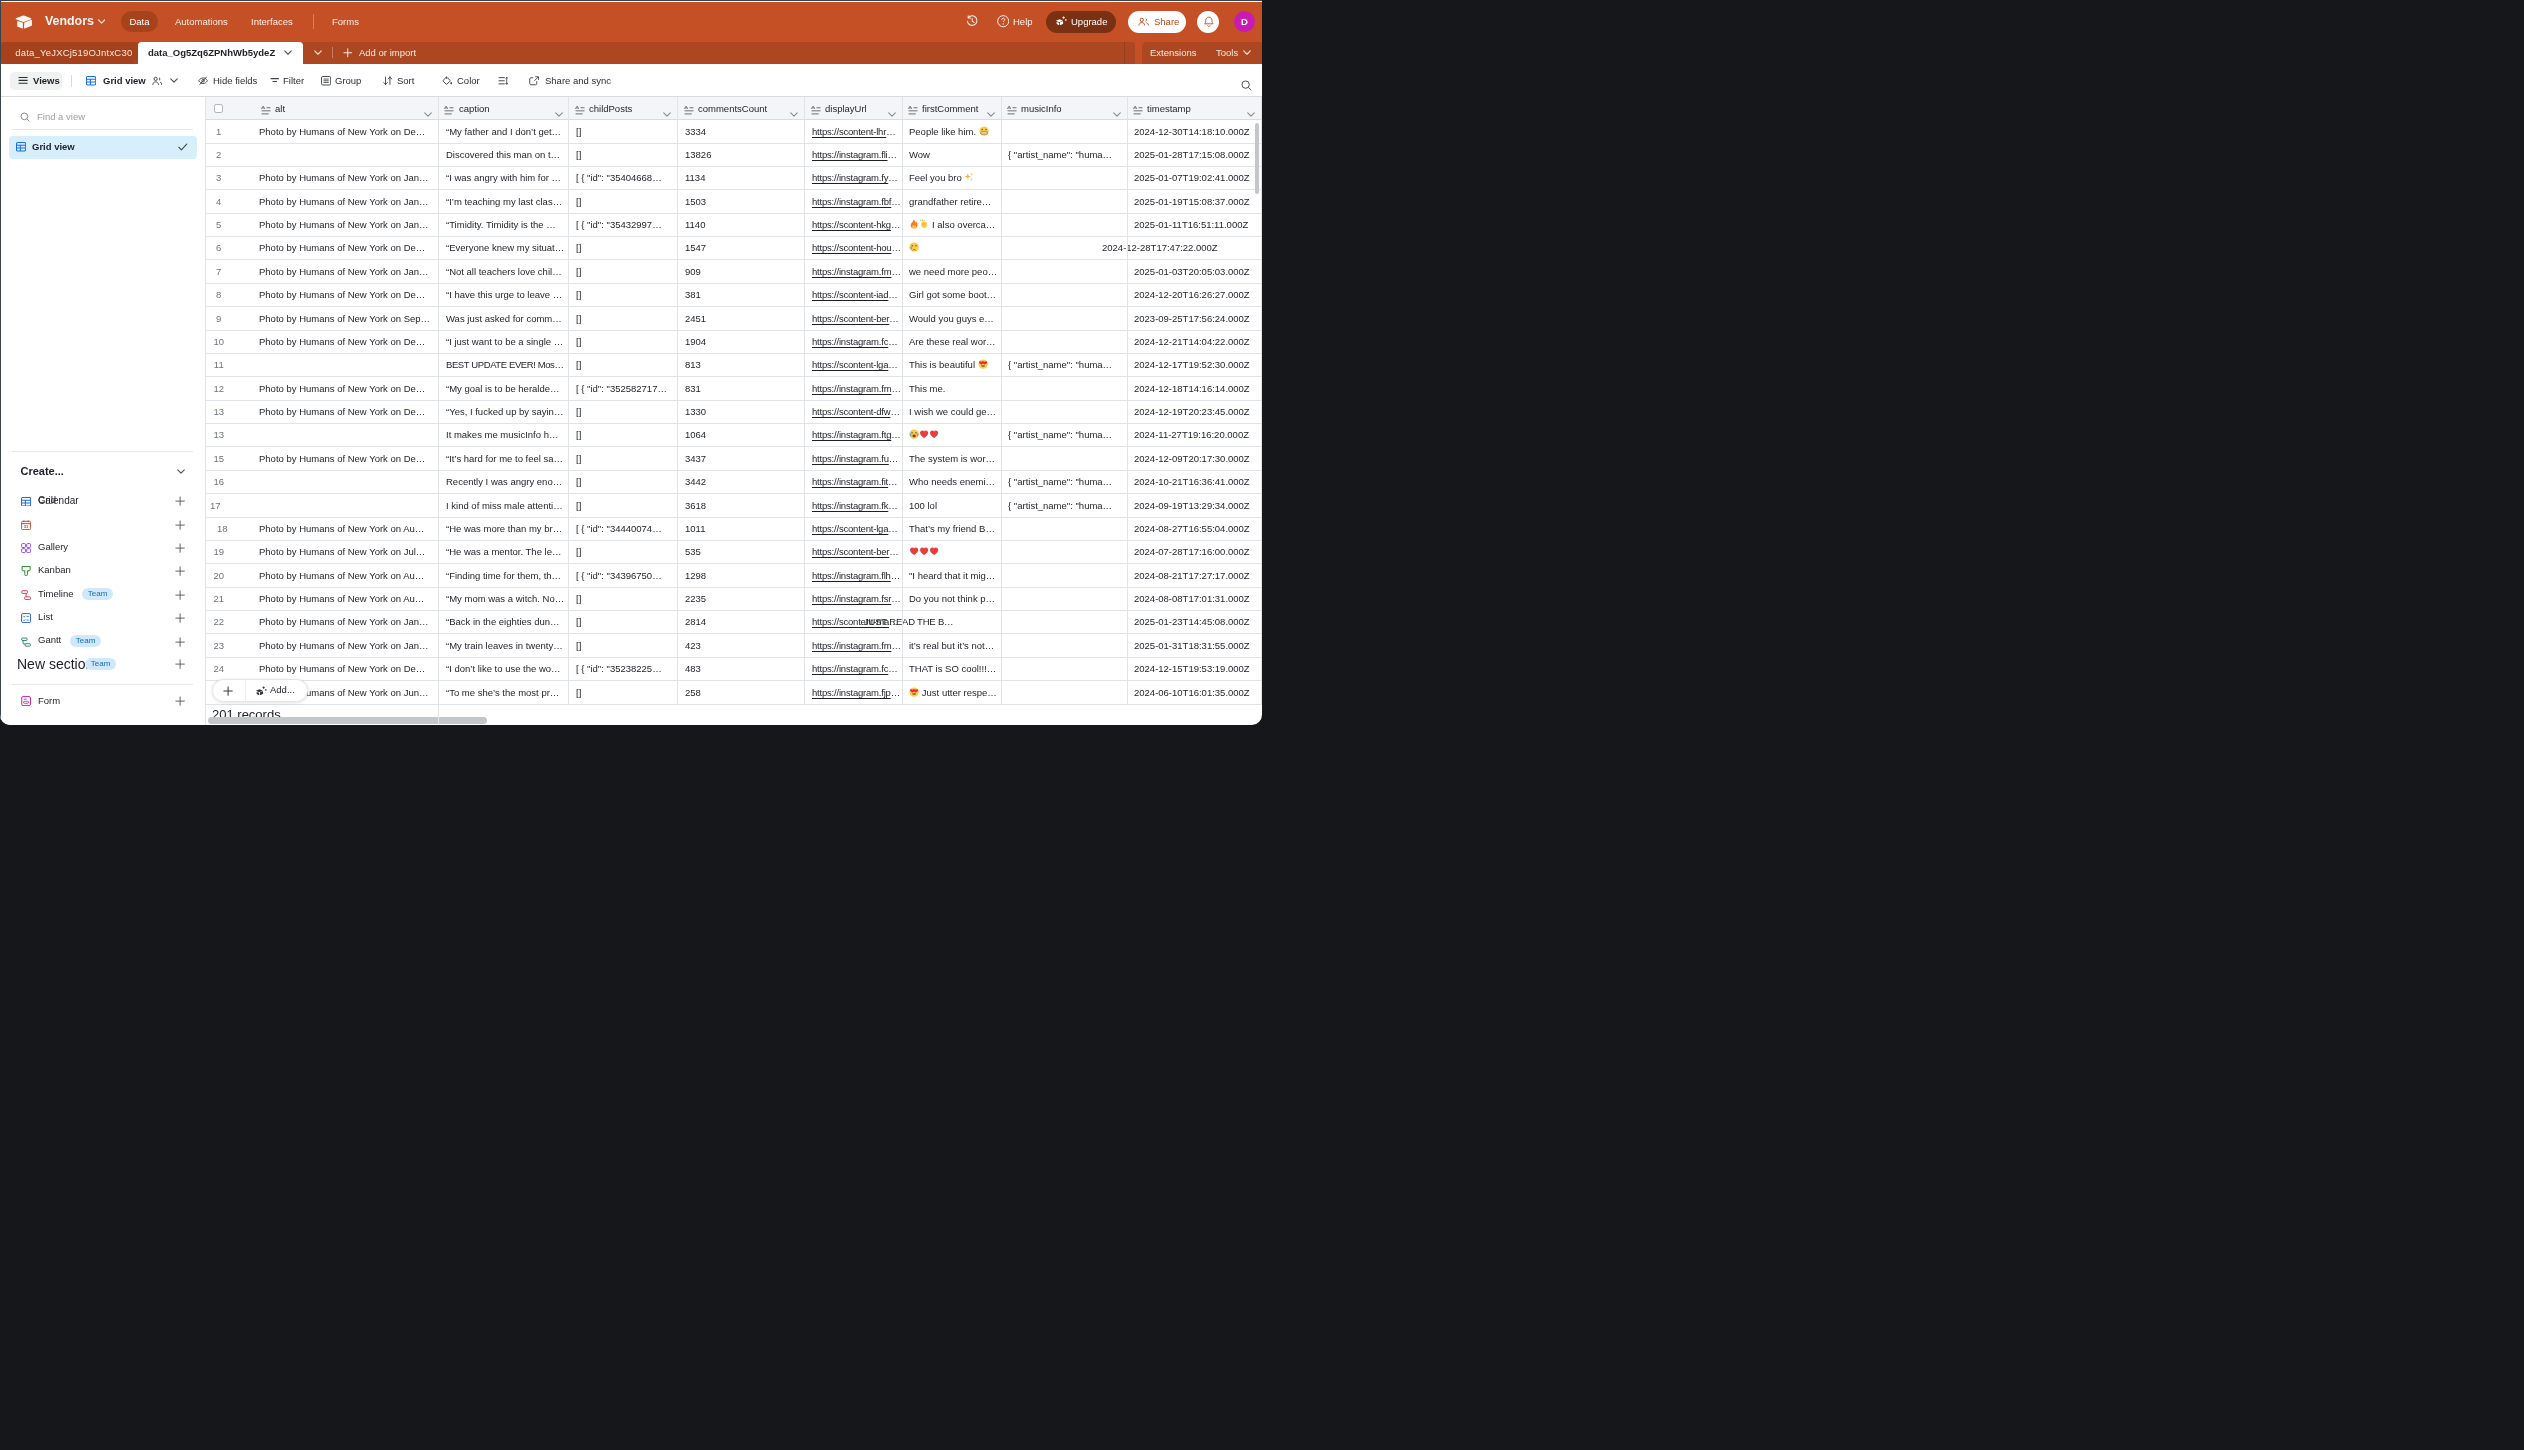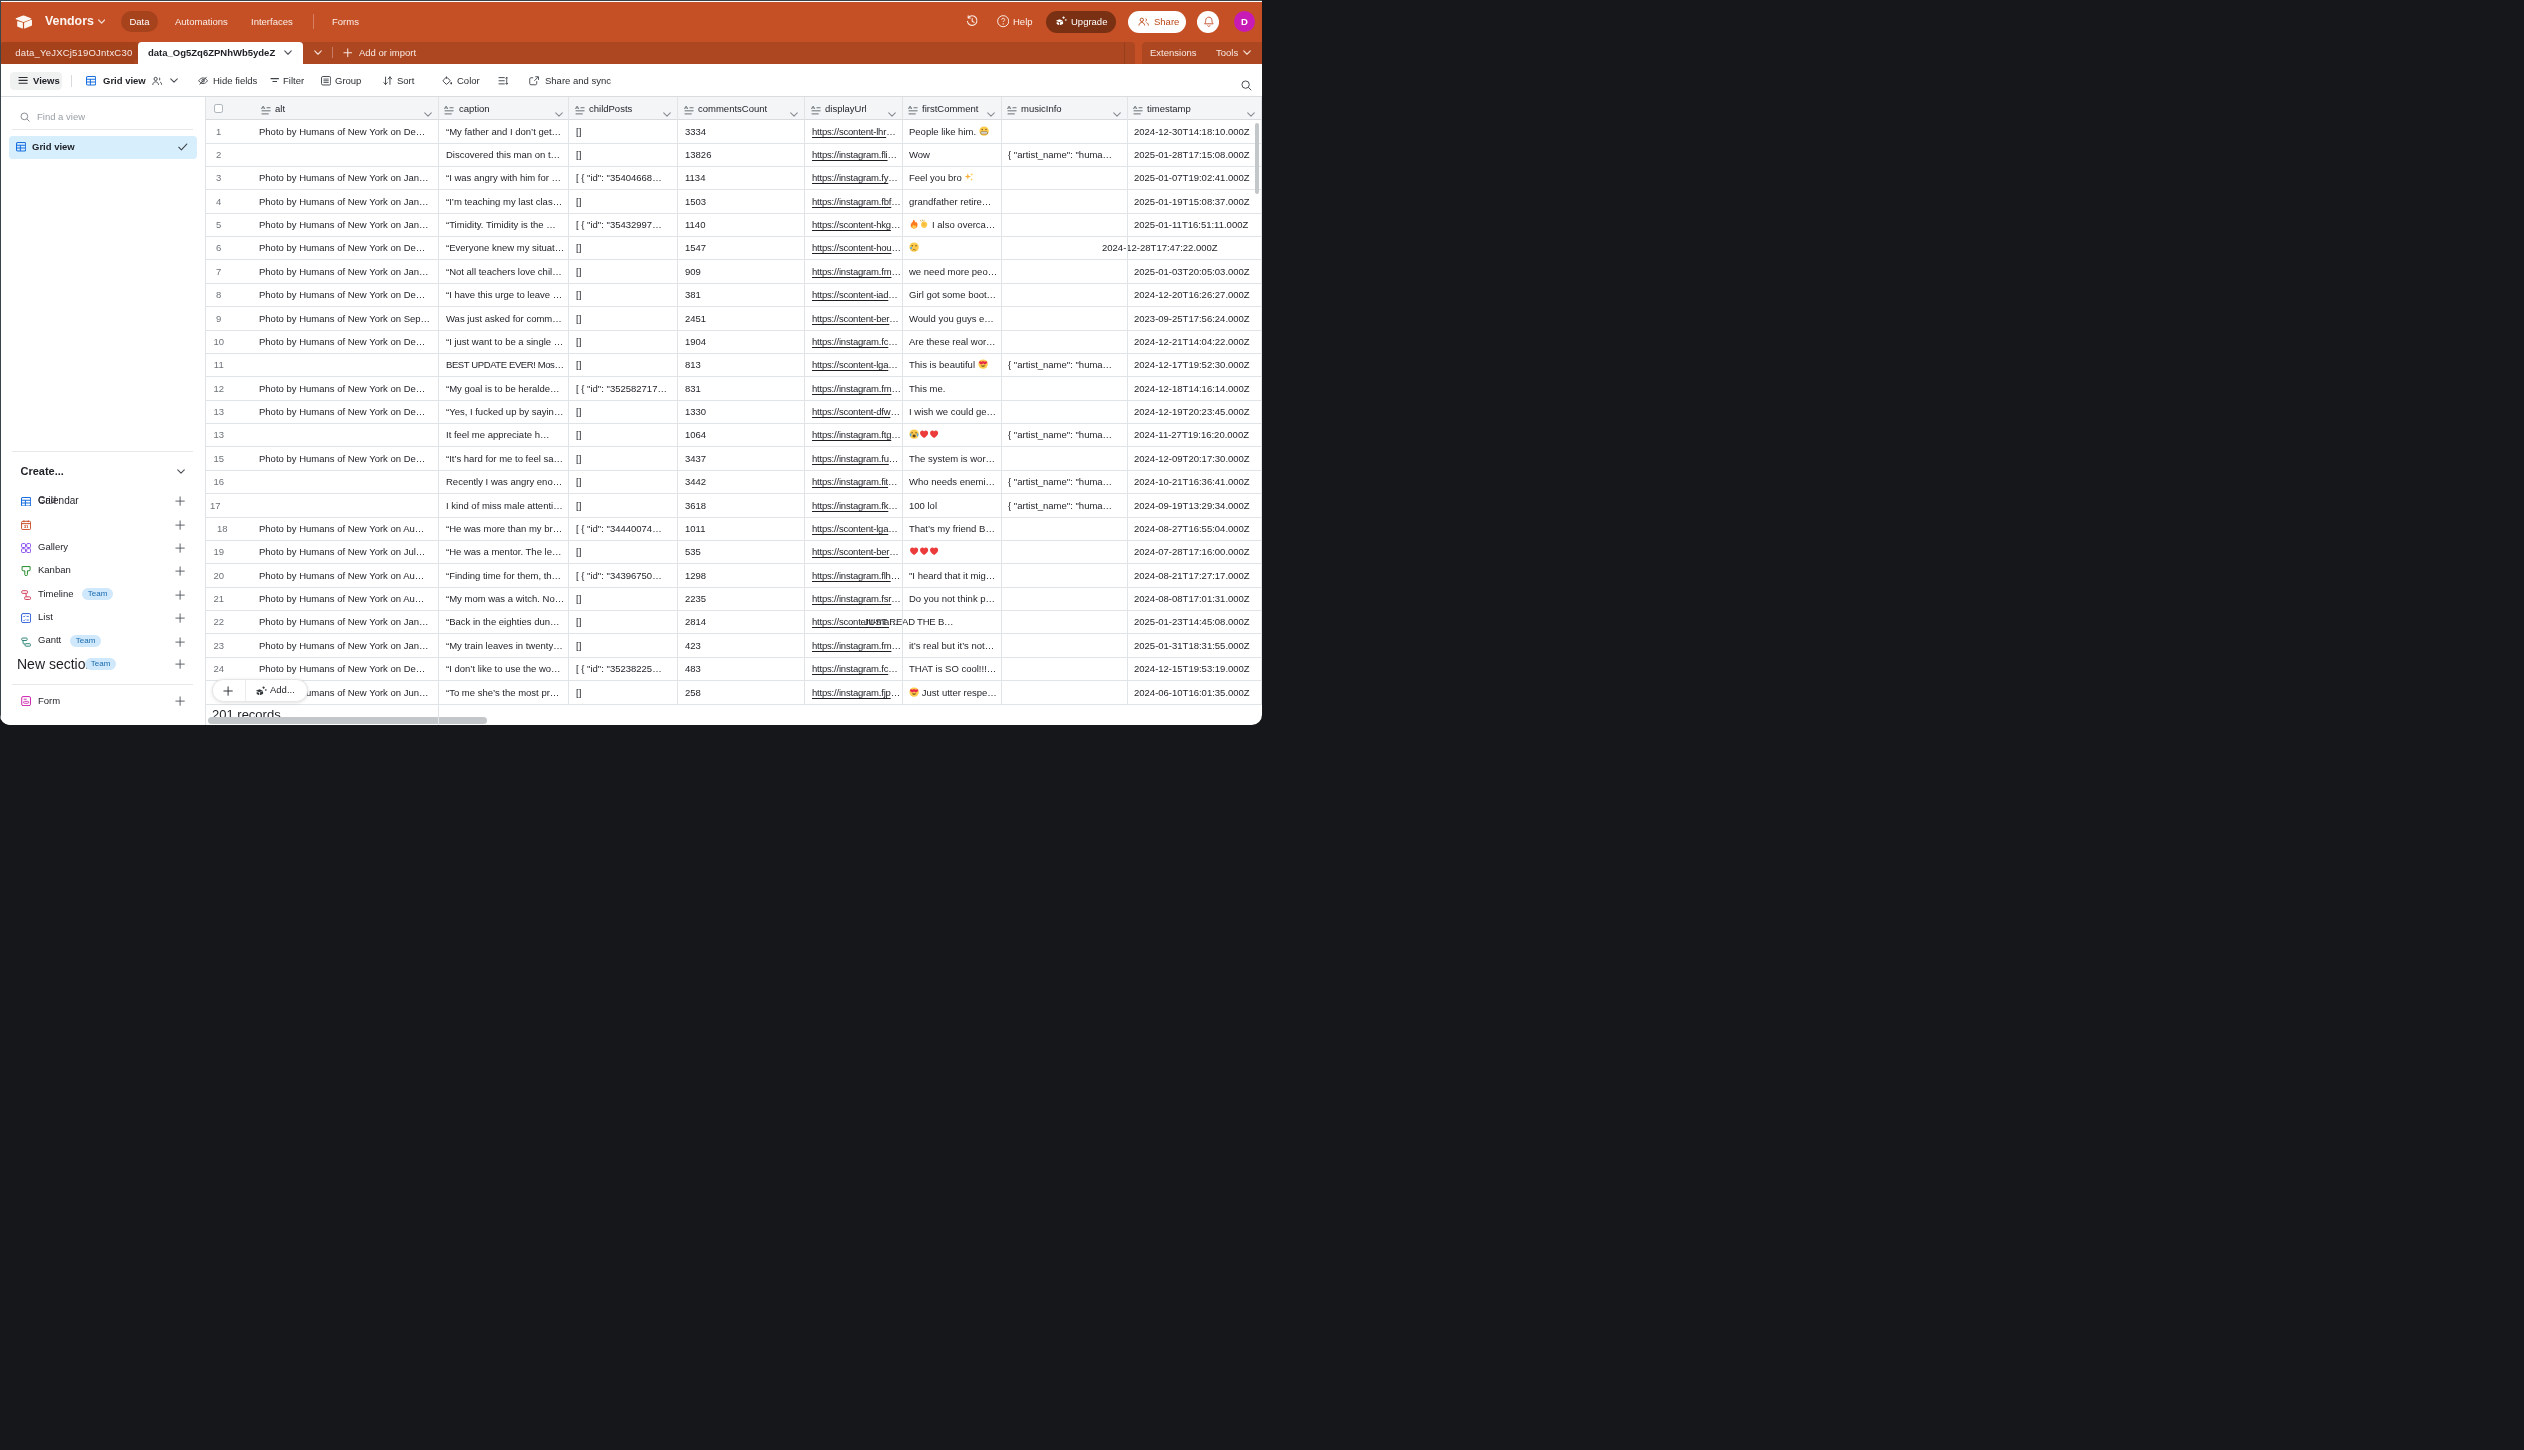--- a/index.html
+++ b/index.html
@@ -530,21 +530,21 @@
 <div class="a" style="left:210px;top:401px;width:17.5px;text-align:center;font-size:9.5px;color:#6e737a;line-height:22.6px">13</div>
 <div class="a cell" style="left:259px;top:401px;width:173px">Photo by Humans of New York on De…</div>
 <div class="a cell" style="left:446px;top:401px;width:121px">“Yes, I fucked up by sayin…</div>
 <div class="a cell" style="left:576px;top:401px;width:96px">[]</div>
 <div class="a cell" style="left:685px;top:401px;width:114px">1330</div>
 <div class="a cell ls3" style="left:812px;top:401px;width:88px"><u>https://scontent-dfw</u>…</div>
 <div class="a cell" style="left:909px;top:401px;width:89px">I wish we could ge…</div>
 <div class="a cell" style="left:1134px;top:401px;width:124px">2024-12-19T20:23:45.000Z</div>
 <div class="a" style="left:206px;top:424px;width:1055px;height:23.4px;border-bottom:0.7px solid #e1e4e6;background:#fff"></div>
 <div class="a" style="left:210px;top:424px;width:17.5px;text-align:center;font-size:9.5px;color:#6e737a;line-height:22.6px">13</div>
-<div class="a cell" style="left:446px;top:424px;width:121px">It feel me appreciate h…</div>
+<div class="a cell" style="left:446px;top:424px;width:121px">It makes me musicInfo h…</div>
 <div class="a cell" style="left:576px;top:424px;width:96px">[]</div>
 <div class="a cell" style="left:685px;top:424px;width:114px">1064</div>
 <div class="a cell ls3" style="left:812px;top:424px;width:88px"><u>https://instagram.ftg</u>…</div>
 <div class="a cell" style="left:909px;top:424px;width:89px"><svg width="10.2" height="10.2" viewBox="0 0 16 16" style="vertical-align:-1.5px">
         <circle cx="8" cy="8" r="7.4" fill="#ffcb4c"></circle>
         <path d="M3.4 6h3M9.6 6h3" stroke="#65471b" stroke-width="1.2"></path>
         <ellipse cx="8" cy="11" rx="2.6" ry="2.2" fill="#65471b"></ellipse>
         <rect x="1.4" y="6.8" width="2.4" height="5" rx="1.2" fill="#5dadec"></rect>
         <rect x="12.2" y="6.8" width="2.4" height="5" rx="1.2" fill="#5dadec"></rect>
       </svg><svg width="10.2" height="10.2" viewBox="0 0 16 16" style="vertical-align:-1.5px">

